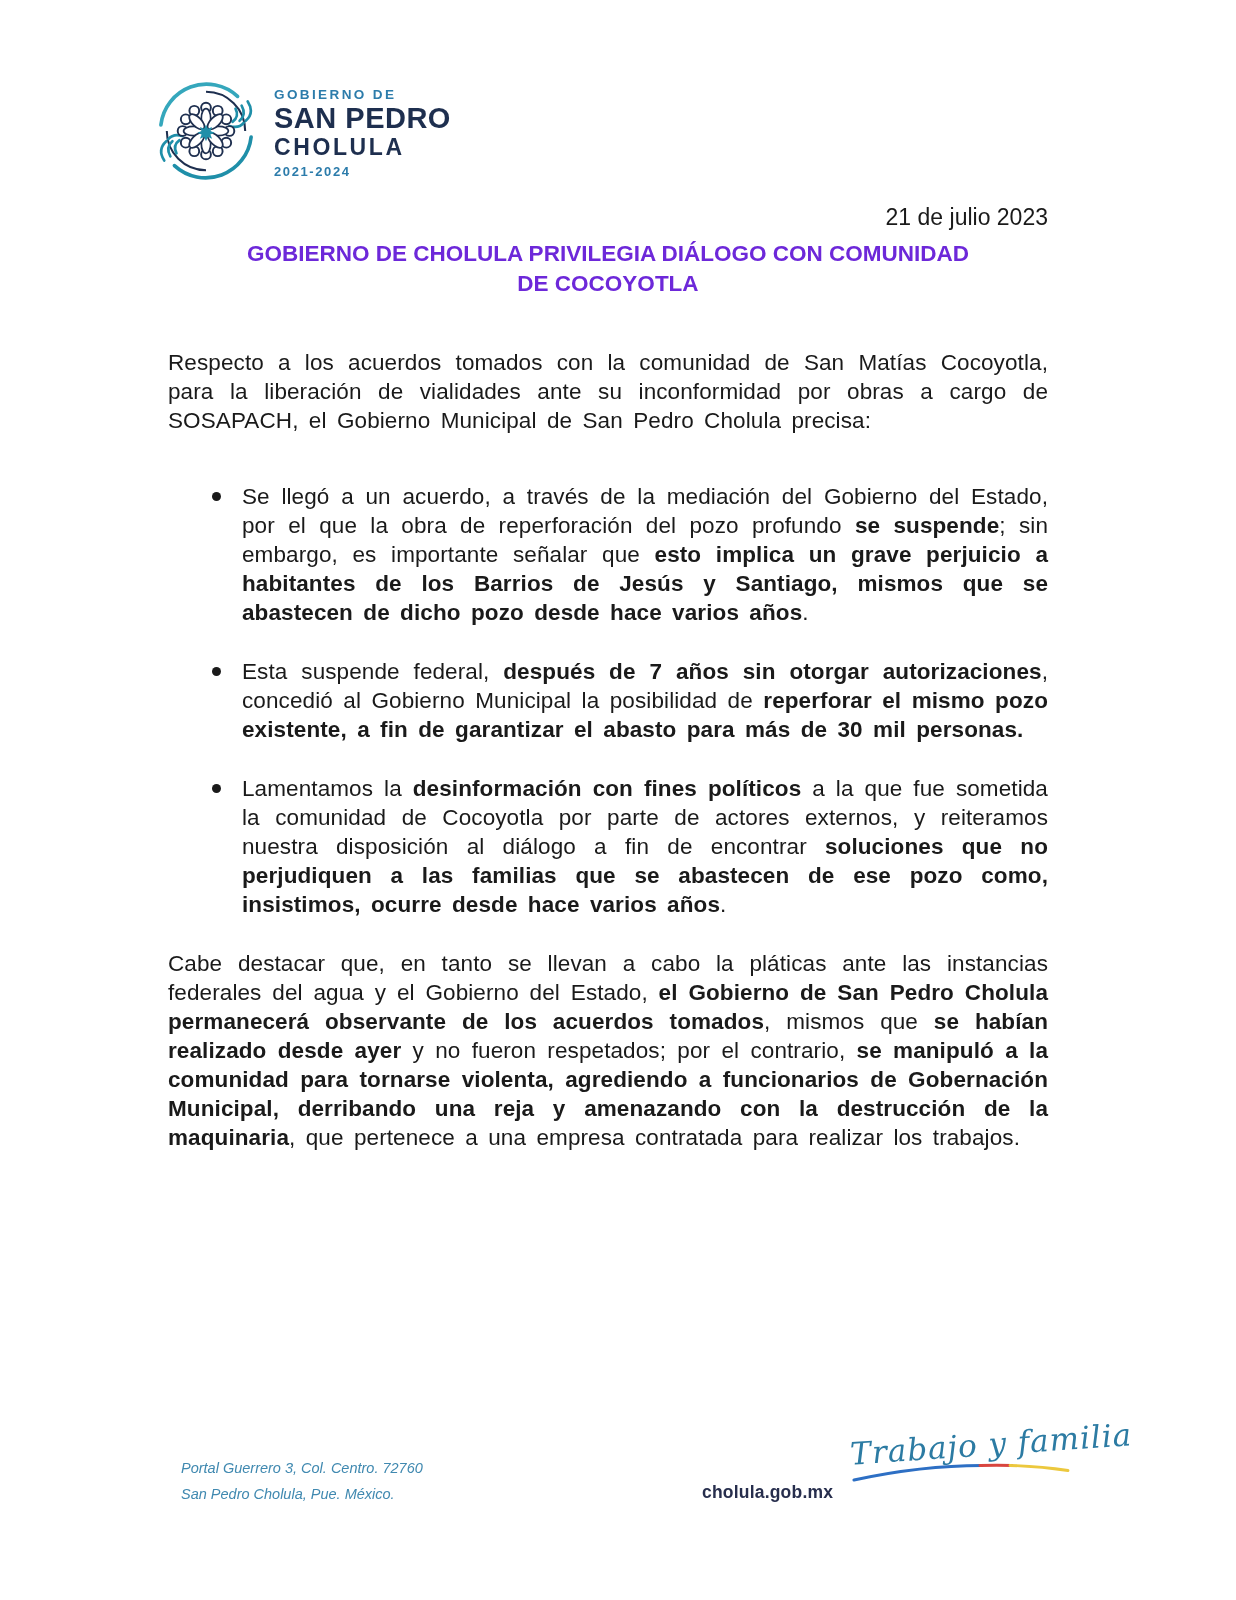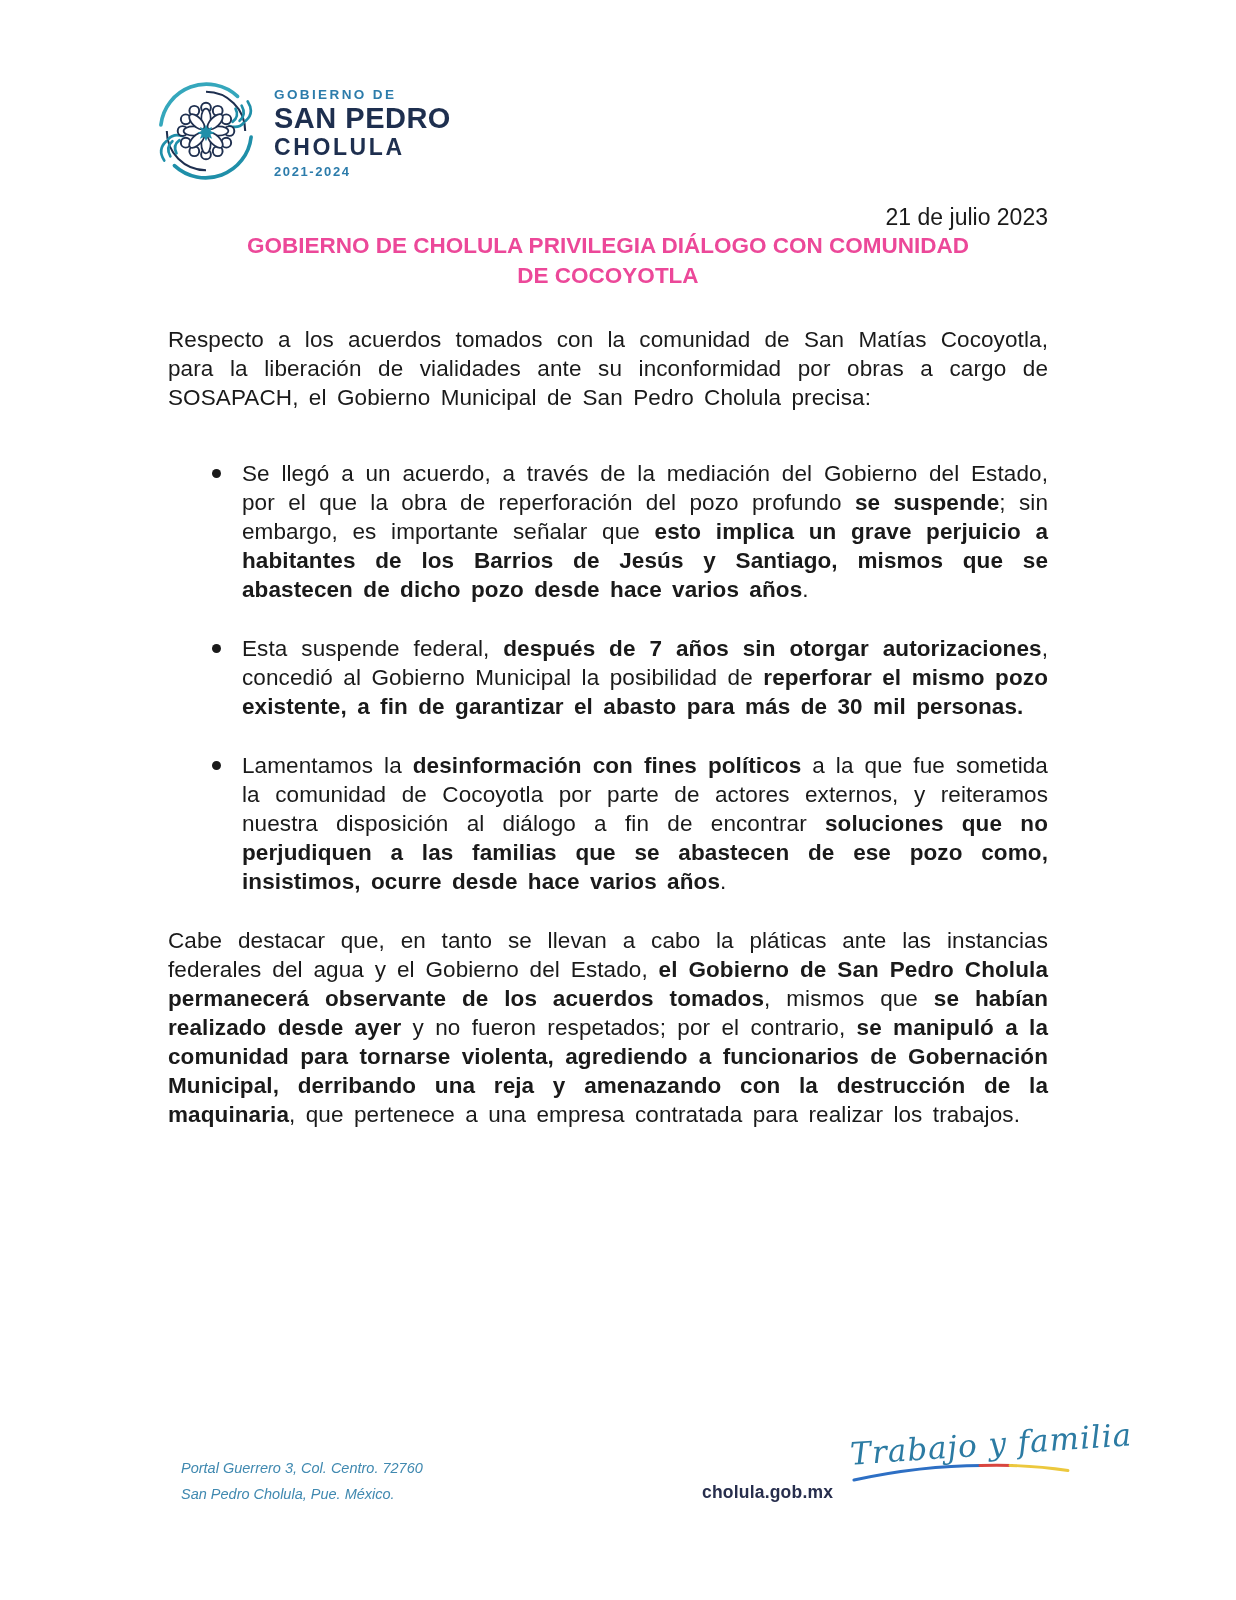--- a/index.html
+++ b/index.html
@@ -16,24 +16,24 @@
   .logo { position:absolute; left:150px; top:74px; display:flex; align-items:center; gap:12px; }
   .logo-emblem { width:112px; height:114px; }
   .logo-text { display:flex; flex-direction:column; padding-top:4px; }
   .logo-l1 { font-size:13.5px; font-weight:700; letter-spacing:2.4px; color:#2c7cab; }
   .logo-l2 { font-size:29px; font-weight:700; letter-spacing:0.5px; color:#1e2f4f; line-height:1.12; }
   .logo-l3 { font-size:23px; font-weight:700; letter-spacing:2.6px; color:#1e2f4f; line-height:1.08; }
   .logo-l4 { font-size:13px; font-weight:700; letter-spacing:1.6px; color:#2c7cab; margin-top:4px; }
 
   
   .content { position:absolute; left:168px; top:204px; width:880px; }
-  .doc-date { text-align:right; font-size:23px; color:#1a1a1a; }
-  .doc-title { text-align:center; font-size:22.5px; font-weight:700; line-height:1.35; color:#ec4899; }
+  .doc-date { text-align:right; font-size:23px; margin-bottom:8px; color:#1a1a1a; }
+  .doc-title { text-align:center; font-size:22.5px; font-weight:700; line-height:1.35; color:#6d28d9; }
   .para {
-    margin-top:33px;
+    margin-top:48px;
     font-size:22.5px;
     line-height:29px;
     text-align:justify;
     letter-spacing:0.1px;
     word-spacing:4px;
     color:#1a1a1a;
   }
   .bullet-list { list-style:none; margin-top:47px; }
   .bullet-item {
     position:relative;

